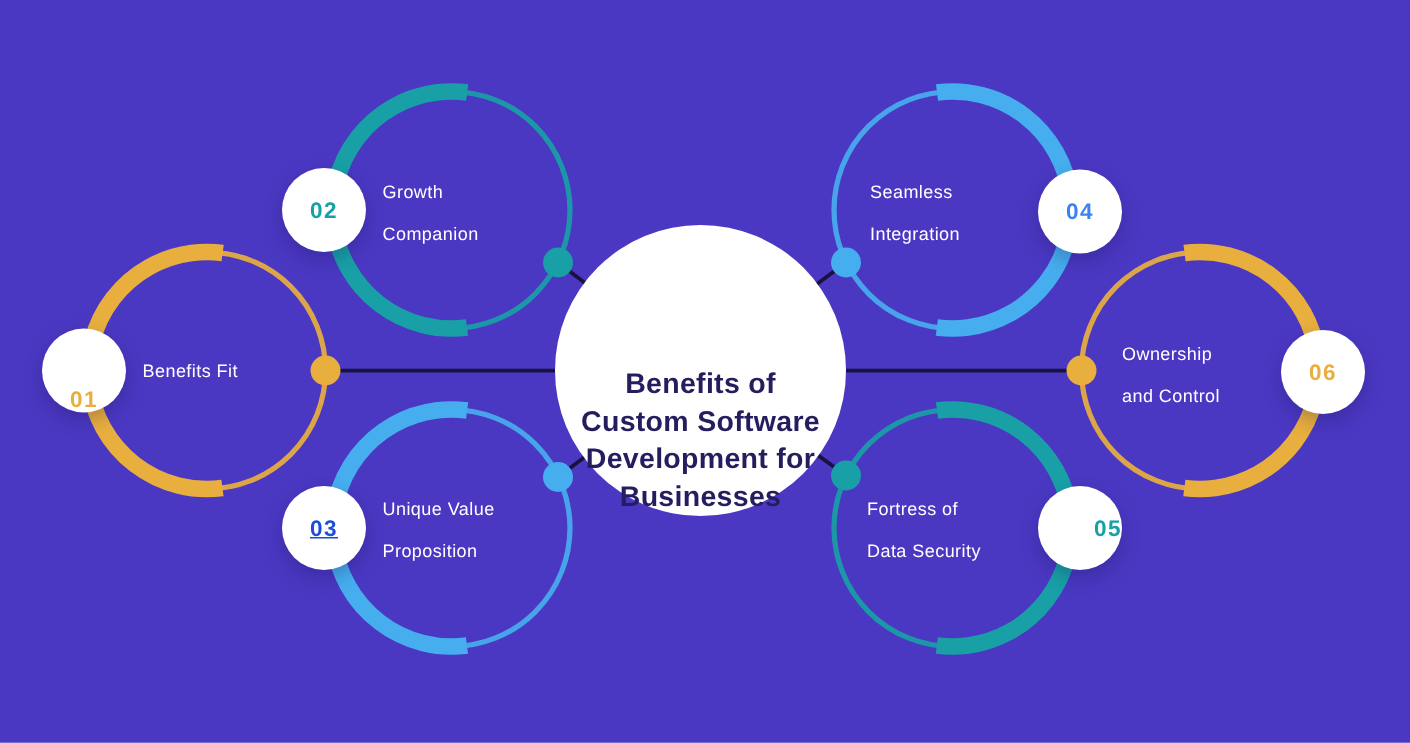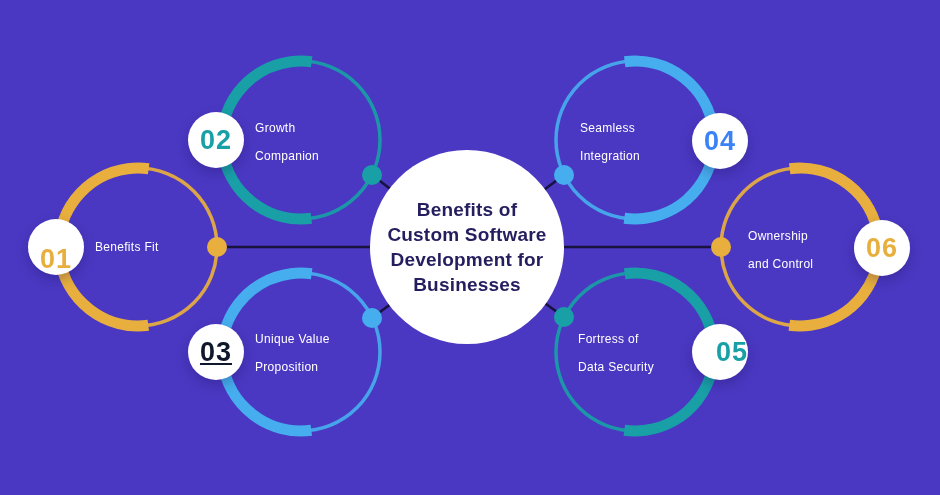--- a/index.html
+++ b/index.html
@@ -33,21 +33,21 @@
   }
   .center-circle {
     position: absolute;
     left: 370px;
     top: 150px;
     width: 194px;
     height: 194px;
     border-radius: 50%;
     background: #ffffff;
     display: flex;
-    align-items: center;
+    align-items: flex-end;
     justify-content: center;
   }
   .center-title {
     font-size: 19px;
     font-weight: 700;
     line-height: 25px;
     text-align: center;
     white-space: pre-line;
     letter-spacing: 0.2px;
   }
@@ -56,21 +56,21 @@
     width: 56px;
     height: 56px;
     border-radius: 50%;
     background: #ffffff;
     display: flex;
     align-items: center;
     justify-content: center;
     box-shadow: 0 5px 12px rgba(20, 12, 70, 0.25);
   }
   .badge-number {
-    font-size: 27px;
+    font-size: 15px;
     font-weight: 600;
     letter-spacing: 1px;
   }
   .item-label {
     position: absolute;
     transform: translateY(-50%);
     color: #ffffff;
     font-size: 12px;
     font-weight: 500;
     line-height: 28px;
@@ -152,21 +152,21 @@
 Businesses</div>
   </div>
 
   <div class="badge badge-01">
     <span class="badge-number" style="color: rgb(232, 175, 62);">01</span>
   </div>
   <div class="badge badge-02">
     <span class="badge-number" style="color: rgb(24, 160, 166);">02</span>
   </div>
   <div class="badge badge-03">
-    <span class="badge-number" style="color: #0f172a; text-decoration: underline;">03</span>
+    <span class="badge-number" style="color: #1d4ed8; text-decoration: underline;">03</span>
   </div>
   <div class="badge badge-04">
     <span class="badge-number" style="color: #3b82f6;">04</span>
   </div>
   <div class="badge badge-05">
     <span class="badge-number" style="color: rgb(24, 160, 166);">05</span>
   </div>
   <div class="badge badge-06">
     <span class="badge-number" style="color: rgb(232, 175, 62);">06</span>
   </div>

